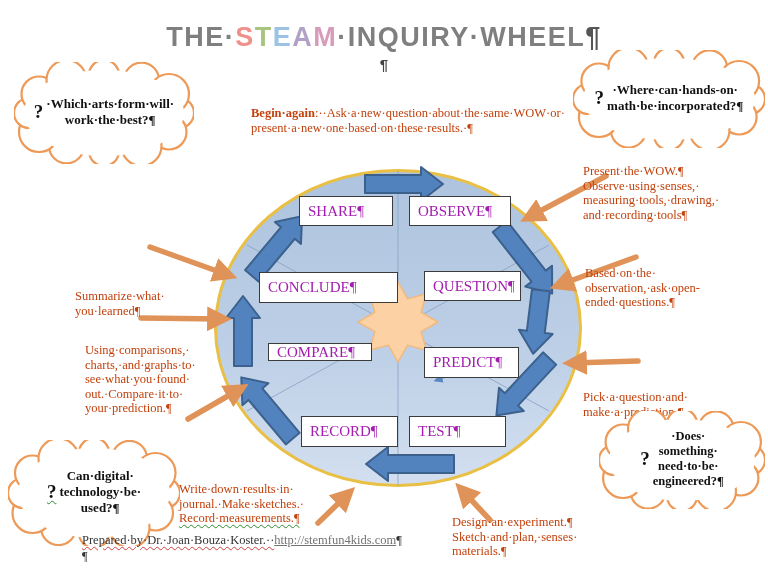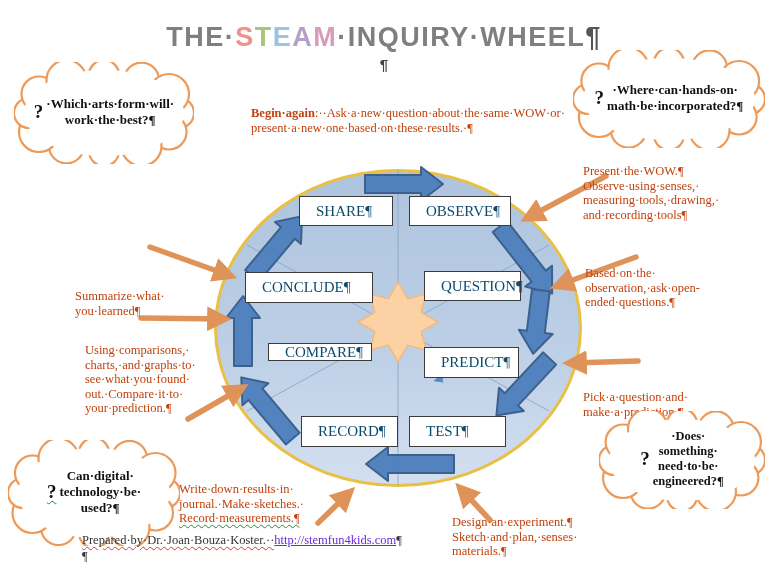--- a/index.html
+++ b/index.html
@@ -12,22 +12,22 @@
   #title-line2{position:absolute;left:0;top:56px;width:768px;text-align:center;
          font-family:"Liberation Sans",sans-serif;font-weight:700;font-size:15px;color:#444;}
   
   #wheel{position:absolute;left:214px;top:169px;width:368px;height:318px;
          border:3px solid #e9bf44;border-radius:50%;
          background:linear-gradient(180deg,#aec3de 0%,#bccfe6 55%,#d3dff0 100%);
          box-sizing:border-box;}
   svg.overlay{position:absolute;left:0;top:0;pointer-events:none;}
   
   .stage{position:absolute;background:#fff;border:1.5px solid #3b3b3b;
-         display:flex;align-items:center;padding-left:16px;box-sizing:border-box;
-         font-size:15px;color:#0c4a6e;line-height:1;}
+         display:flex;align-items:center;padding-left:8px;box-sizing:border-box;
+         font-size:15px;color:#a21caf;line-height:1;}
   
   .ann{position:absolute;font-size:12.5px;line-height:1.16;color:#c2410c;
        white-space:pre-line;}
   .ann b{font-weight:bold;}
   .wavy-green{text-decoration:underline wavy #2e8b2e;text-decoration-thickness:1px;text-underline-offset:2px;}
   .wavy-red{text-decoration:underline wavy #d04040;text-decoration-thickness:1px;text-underline-offset:2px;}
   
   .cloud{position:absolute;}
   .cloud svg{position:absolute;left:0;top:0;}
   .cloud .cloud-text{position:absolute;left:8%;top:10%;width:84%;height:78%;
@@ -114,21 +114,21 @@
 
     <line x1="476" y1="367" x2="437" y2="380" stroke="#5b87c0" stroke-width="1.3" marker-end="url(#bh)"></line>
   </svg>
 
   <div class="stage" style="left:299px;top:196px;width:94px;height:30px;">
       <span>SHARE¶</span>
     </div>
   <div class="stage" style="left:409px;top:196px;width:102px;height:30px;">
       <span>OBSERVE¶</span>
     </div>
-  <div class="stage" style="left:245px;top:272px;width:128px;height:31px;">
+  <div class="stage" style="left:259px;top:272px;width:139px;height:31px;">
       <span>CONCLUDE¶</span>
     </div>
   <div class="stage" style="left:424px;top:271px;width:97px;height:30px;">
       <span>QUESTION¶</span>
     </div>
   <div class="stage" style="left:268px;top:343px;width:104px;height:18px;">
       <span>COMPARE¶</span>
     </div>
   <div class="stage" style="left:424px;top:347px;width:95px;height:31px;">
       <span>PREDICT¶</span>
@@ -239,17 +239,17 @@
         <circle cx="121.5" cy="18.4" r="17.5" fill="#fff" stroke="#ed9a58" stroke-width="2.2"></circle>
         <circle cx="147.5" cy="33.0" r="20" fill="#fff" stroke="#ed9a58" stroke-width="2.2"></circle>
         <ellipse cx="86" cy="53" rx="76" ry="45" fill="#fff"></ellipse>
       </svg>
     <div class="cloud-text"><span class="q wavy-green">?</span><span>Can·digital·
 technology·be·
 used?¶</span></div>
   </div>
 
   <div id="footer">
-    <span class="wavy-red">Prepared·by·Dr.·Joan·Bouza·Koster.··</span><a style="color: #6d28d9;">http://stemfun4kids.com</a><span>¶</span>
+    <span class="wavy-red">Prepared·by·Dr.·Joan·Bouza·Koster.··</span><a style="color: #737373;">http://stemfun4kids.com</a><span>¶</span>
   </div>
   <div id="footer-line2">¶</div>
 
 </div>
 
 </body></html>

